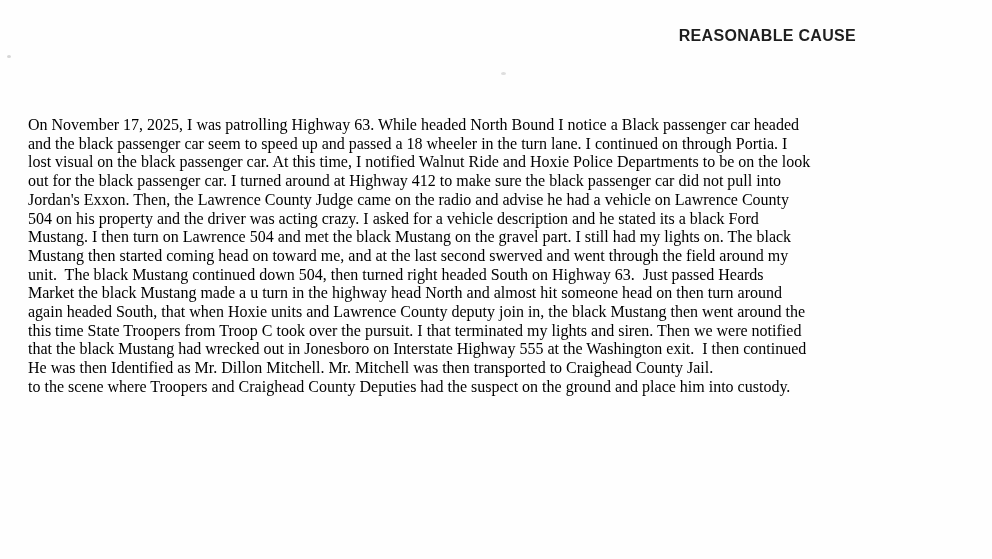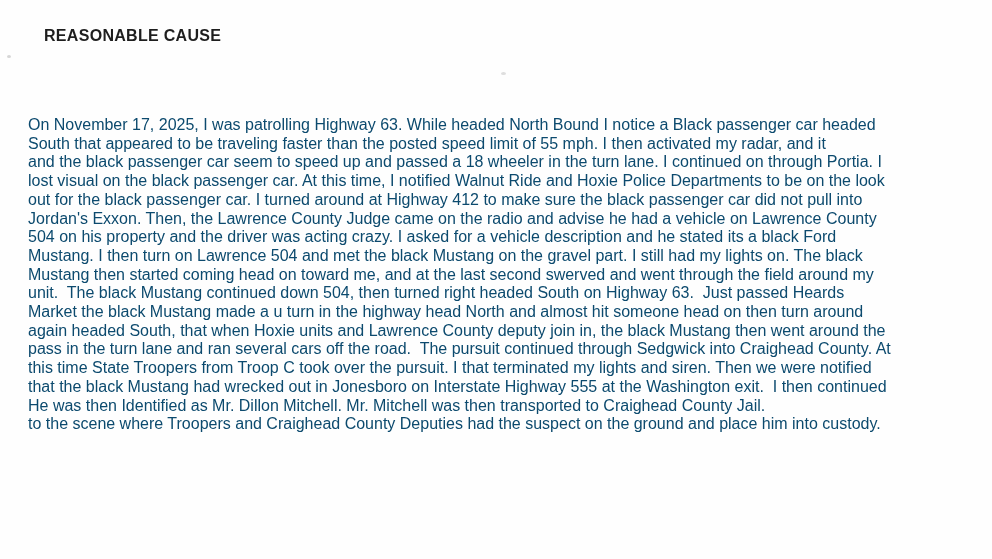--- a/index.html
+++ b/index.html
@@ -14,35 +14,35 @@
     height: 559px;
     background: #fefefe;
     overflow: hidden;
     color: #222222;
   }
   .doc-title {
     position: absolute;
     top: 27px;
     left: 0;
     right: 136px;            
-    text-align: left;
+    text-align: right;
     font-size: 16px;
     font-weight: bold;
     letter-spacing: 0.3px;
     color: #1e1e1e;
-    padding-left: 44px;
   }
   .doc-body {
     position: absolute;
     top: 116px;
     left: 28px;
     right: 6px;
     font-size: 16px;
     line-height: 18.7px;
-    color: #0c4a6e;
+    color: #000000;
+    font-family: Liberation Serif, serif;
   }
   .line {
     white-space: pre;        
   }
   
   .artifact {
     position: absolute;
     background: #d6d6d6;
     border-radius: 50%;
   }
@@ -53,30 +53,28 @@
 <body>
 
 <div class="page">
   <div class="artifact a1"></div>
   <div class="artifact a2"></div>
 
   <div class="doc-title">REASONABLE CAUSE</div>
 
   <div class="doc-body">
       <div class="line">On November 17, 2025, I was patrolling Highway 63. While headed North Bound I notice a Black passenger car headed</div>
-      <div class="line">South that appeared to be traveling faster than the posted speed limit of 55 mph. I then activated my radar, and it</div>
       <div class="line">and the black passenger car seem to speed up and passed a 18 wheeler in the turn lane. I continued on through Portia. I</div>
       <div class="line">lost visual on the black passenger car. At this time, I notified Walnut Ride and Hoxie Police Departments to be on the look</div>
       <div class="line">out for the black passenger car. I turned around at Highway 412 to make sure the black passenger car did not pull into</div>
       <div class="line">Jordan's Exxon. Then, the Lawrence County Judge came on the radio and advise he had a vehicle on Lawrence County</div>
       <div class="line">504 on his property and the driver was acting crazy. I asked for a vehicle description and he stated its a black Ford</div>
       <div class="line">Mustang. I then turn on Lawrence 504 and met the black Mustang on the gravel part. I still had my lights on. The black</div>
       <div class="line">Mustang then started coming head on toward me, and at the last second swerved and went through the field around my</div>
       <div class="line">unit.  The black Mustang continued down 504, then turned right headed South on Highway 63.  Just passed Heards</div>
       <div class="line">Market the black Mustang made a u turn in the highway head North and almost hit someone head on then turn around</div>
       <div class="line">again headed South, that when Hoxie units and Lawrence County deputy join in, the black Mustang then went around the</div>
-      <div class="line">pass in the turn lane and ran several cars off the road.  The pursuit continued through Sedgwick into Craighead County. At</div>
       <div class="line">this time State Troopers from Troop C took over the pursuit. I that terminated my lights and siren. Then we were notified</div>
       <div class="line">that the black Mustang had wrecked out in Jonesboro on Interstate Highway 555 at the Washington exit.  I then continued</div>
       <div class="line">He was then Identified as Mr. Dillon Mitchell. Mr. Mitchell was then transported to Craighead County Jail.</div>
       <div class="line">to the scene where Troopers and Craighead County Deputies had the suspect on the ground and place him into custody.</div>
     </div>
 </div>
 
 </body></html>

